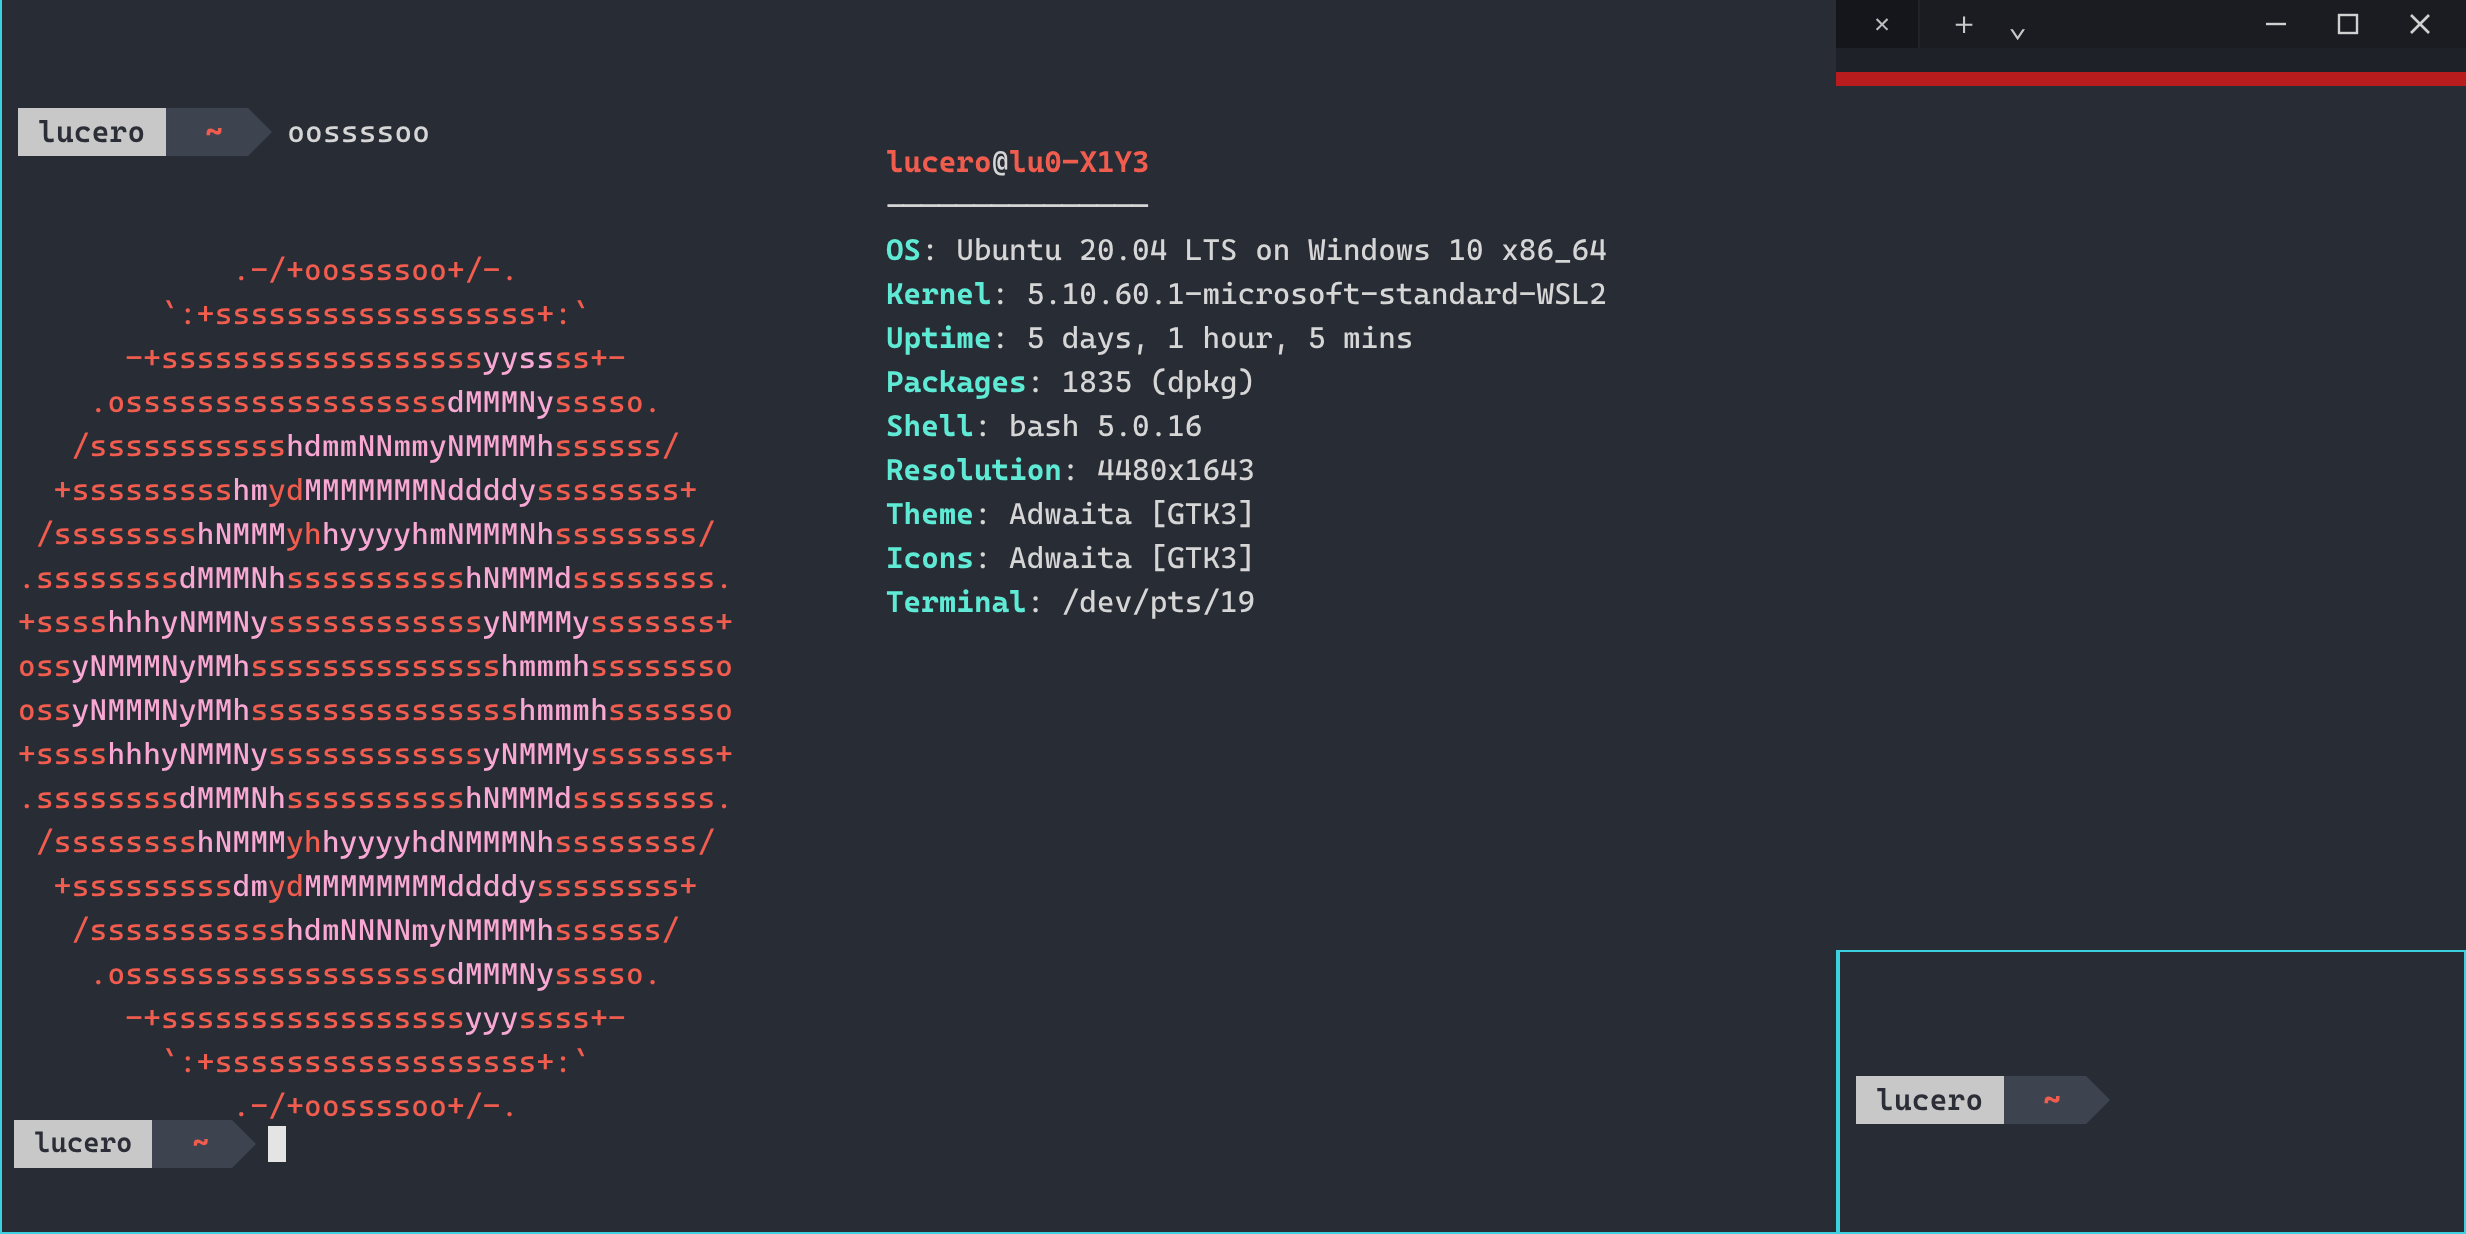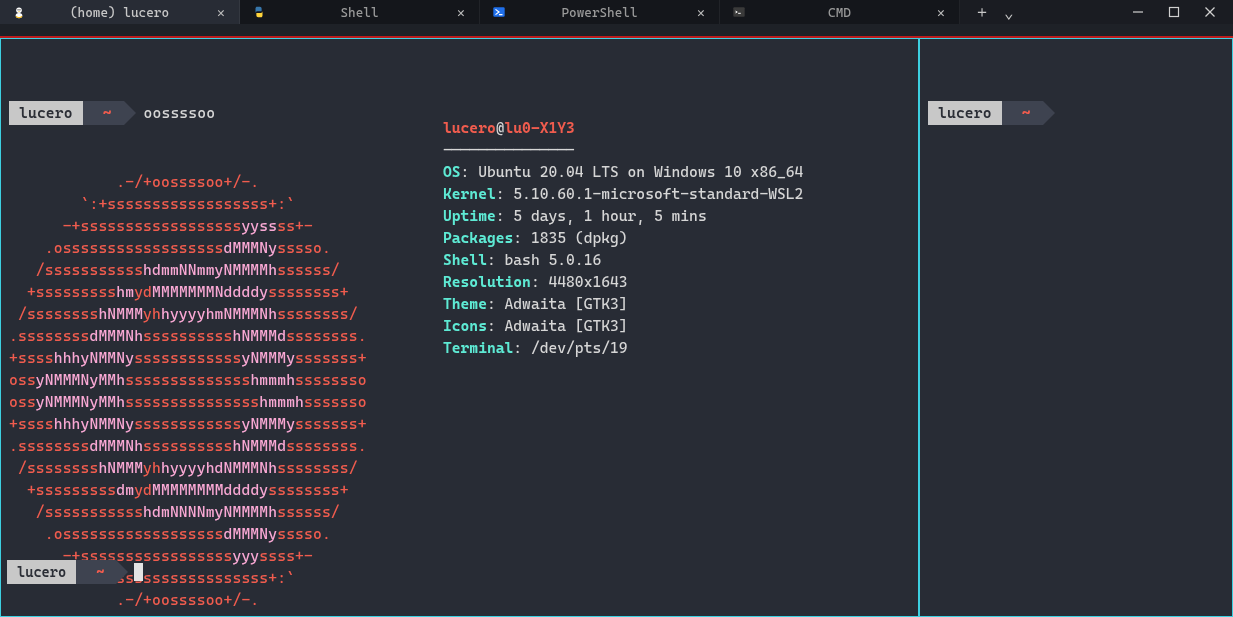--- a/index.html
+++ b/index.html
@@ -41,21 +41,22 @@
 .winctl { display: flex; gap: 22px; align-items: center; padding: 0 16px 0 10px; color: #d0d0d0; }
 .winbtn { width: 14px; height: 14px; display: flex; align-items: center; justify-content: center; }
 .panes {
   position: absolute;
   top: 36px;
   left: 0;
   right: 0;
   bottom: 0;
   display: flex;
   background: #282c35;
-  border-top: 2px solid #b91c1c;
+  border-top: 7px solid #b91c1c;
+  align-items: flex-end;
 }
 .pane {
   position: relative;
   background: #282c35;
   border: 1px solid #3dd0e1;
   overflow: hidden;
 }
 .pane-left { flex: 0 0 918px; border-right: none; }
 .pane-right { flex: 1; border-left: 2px solid #3dd0e1; }
 .term {

